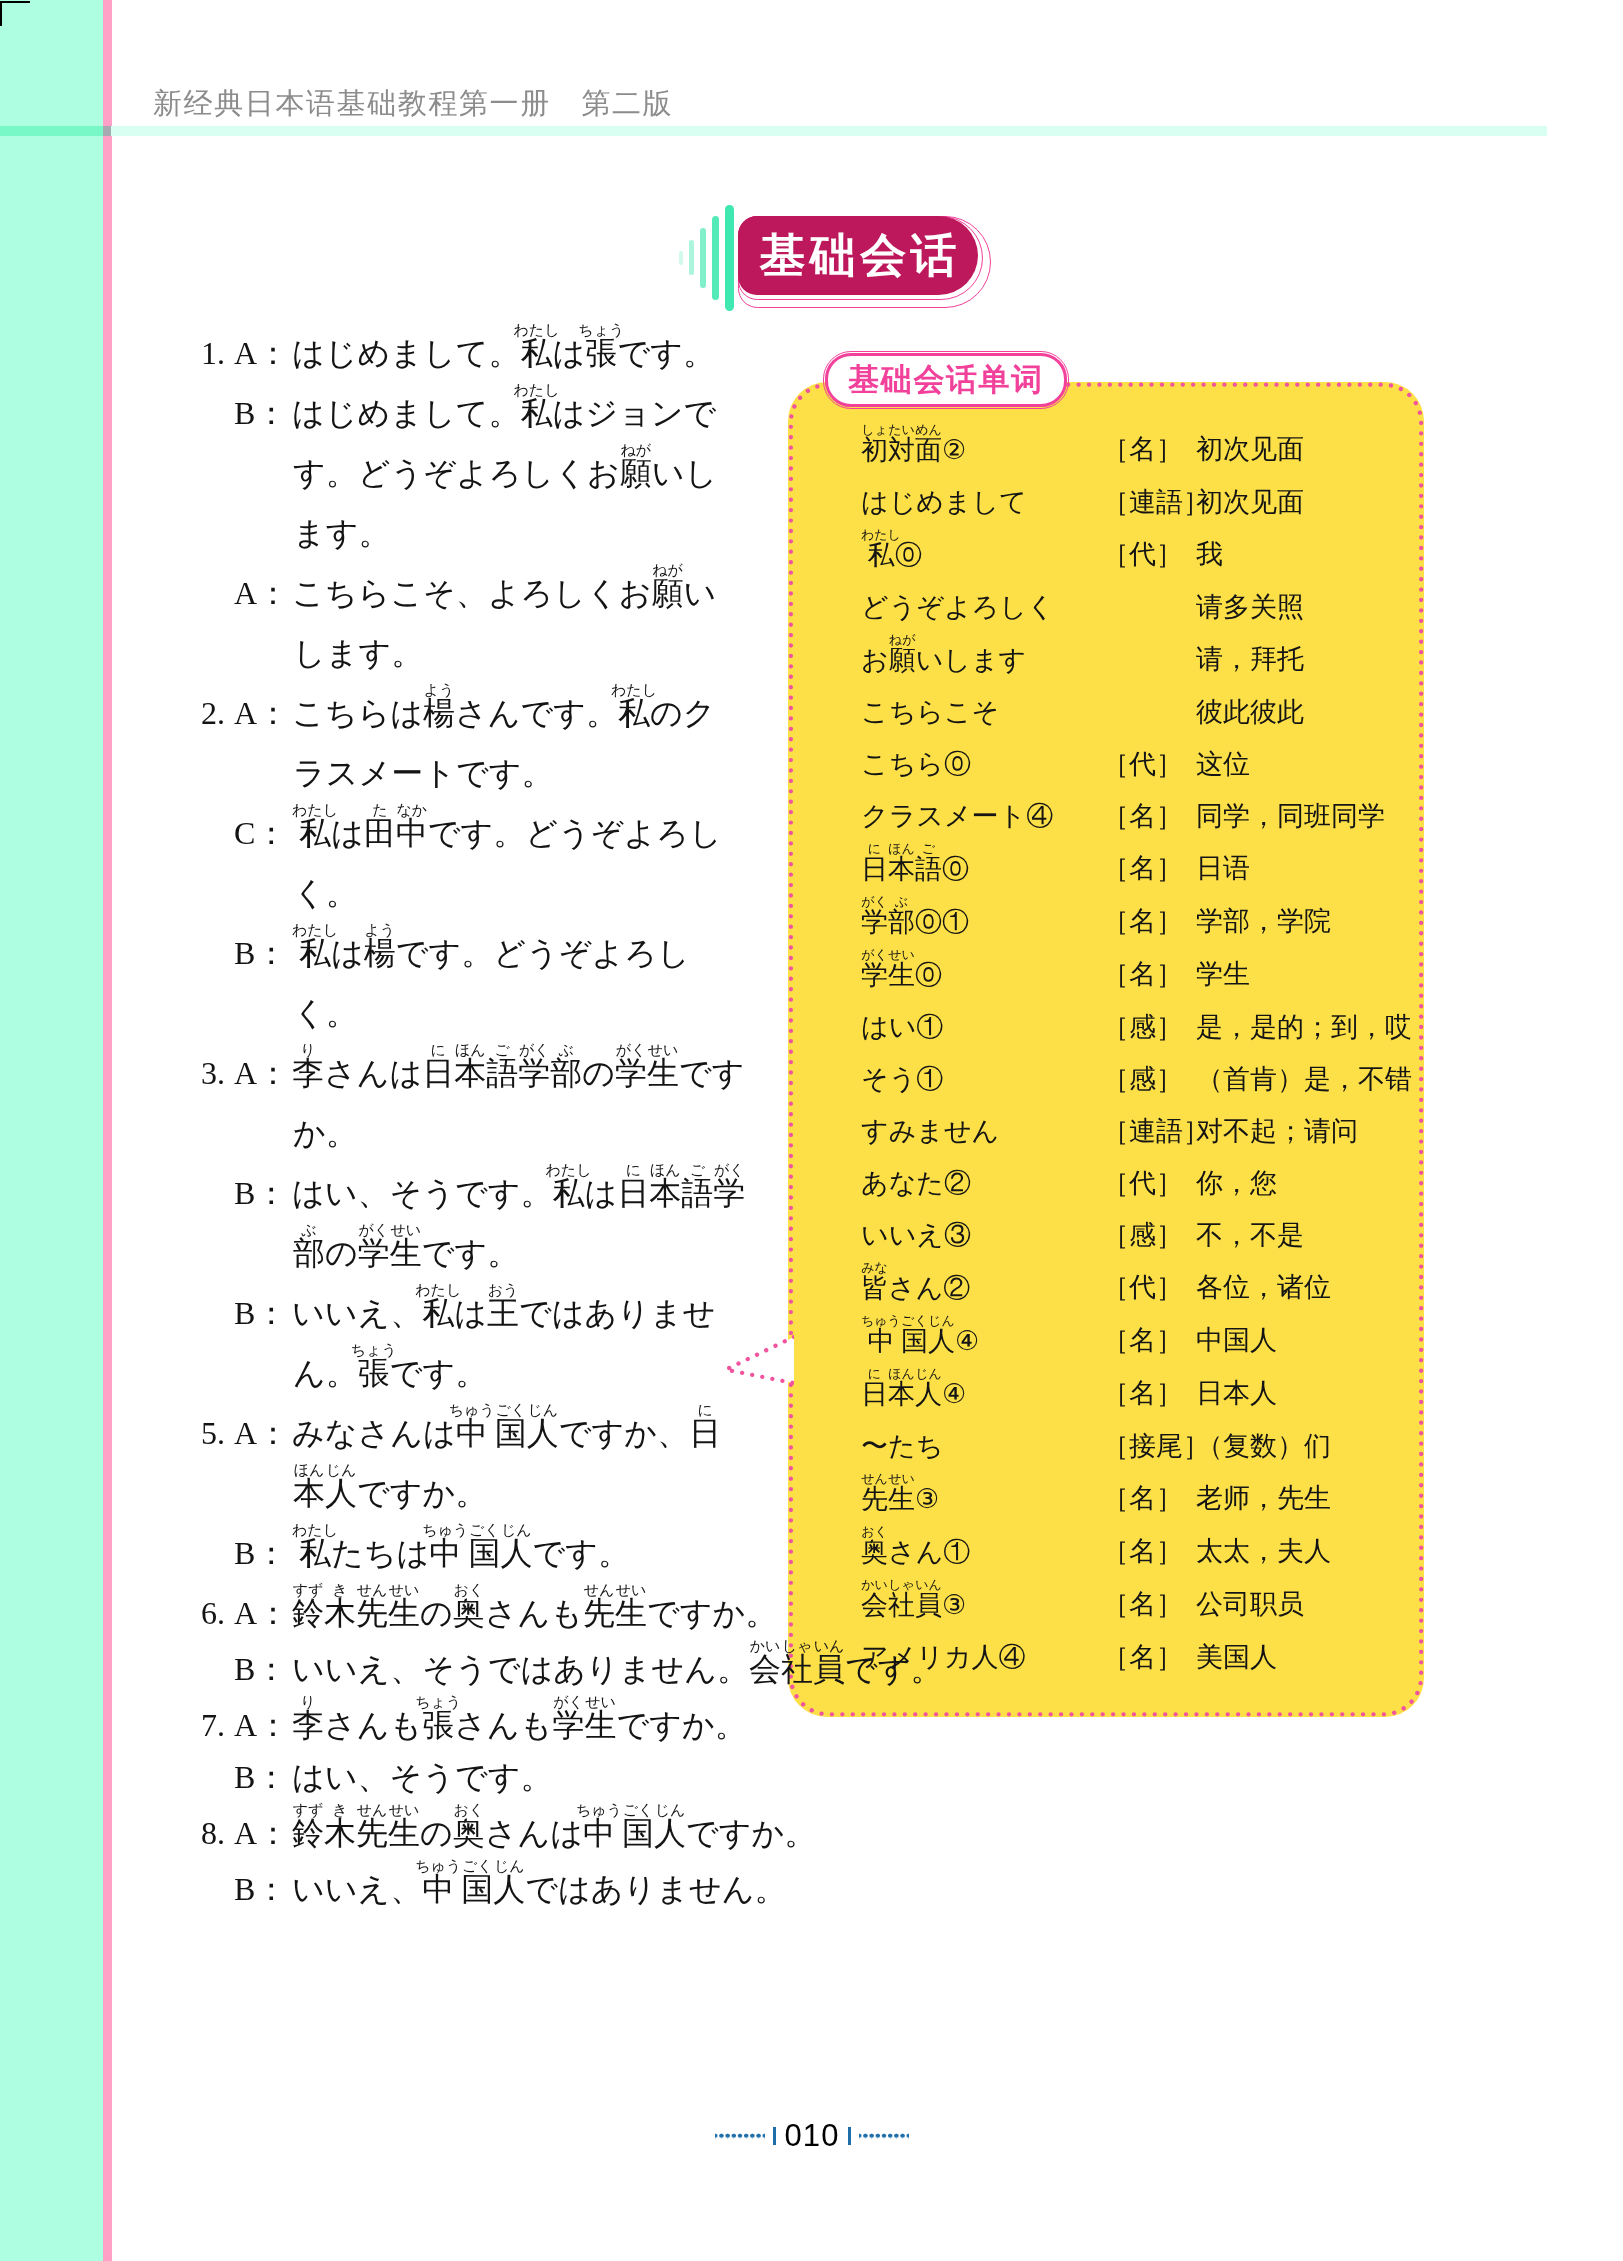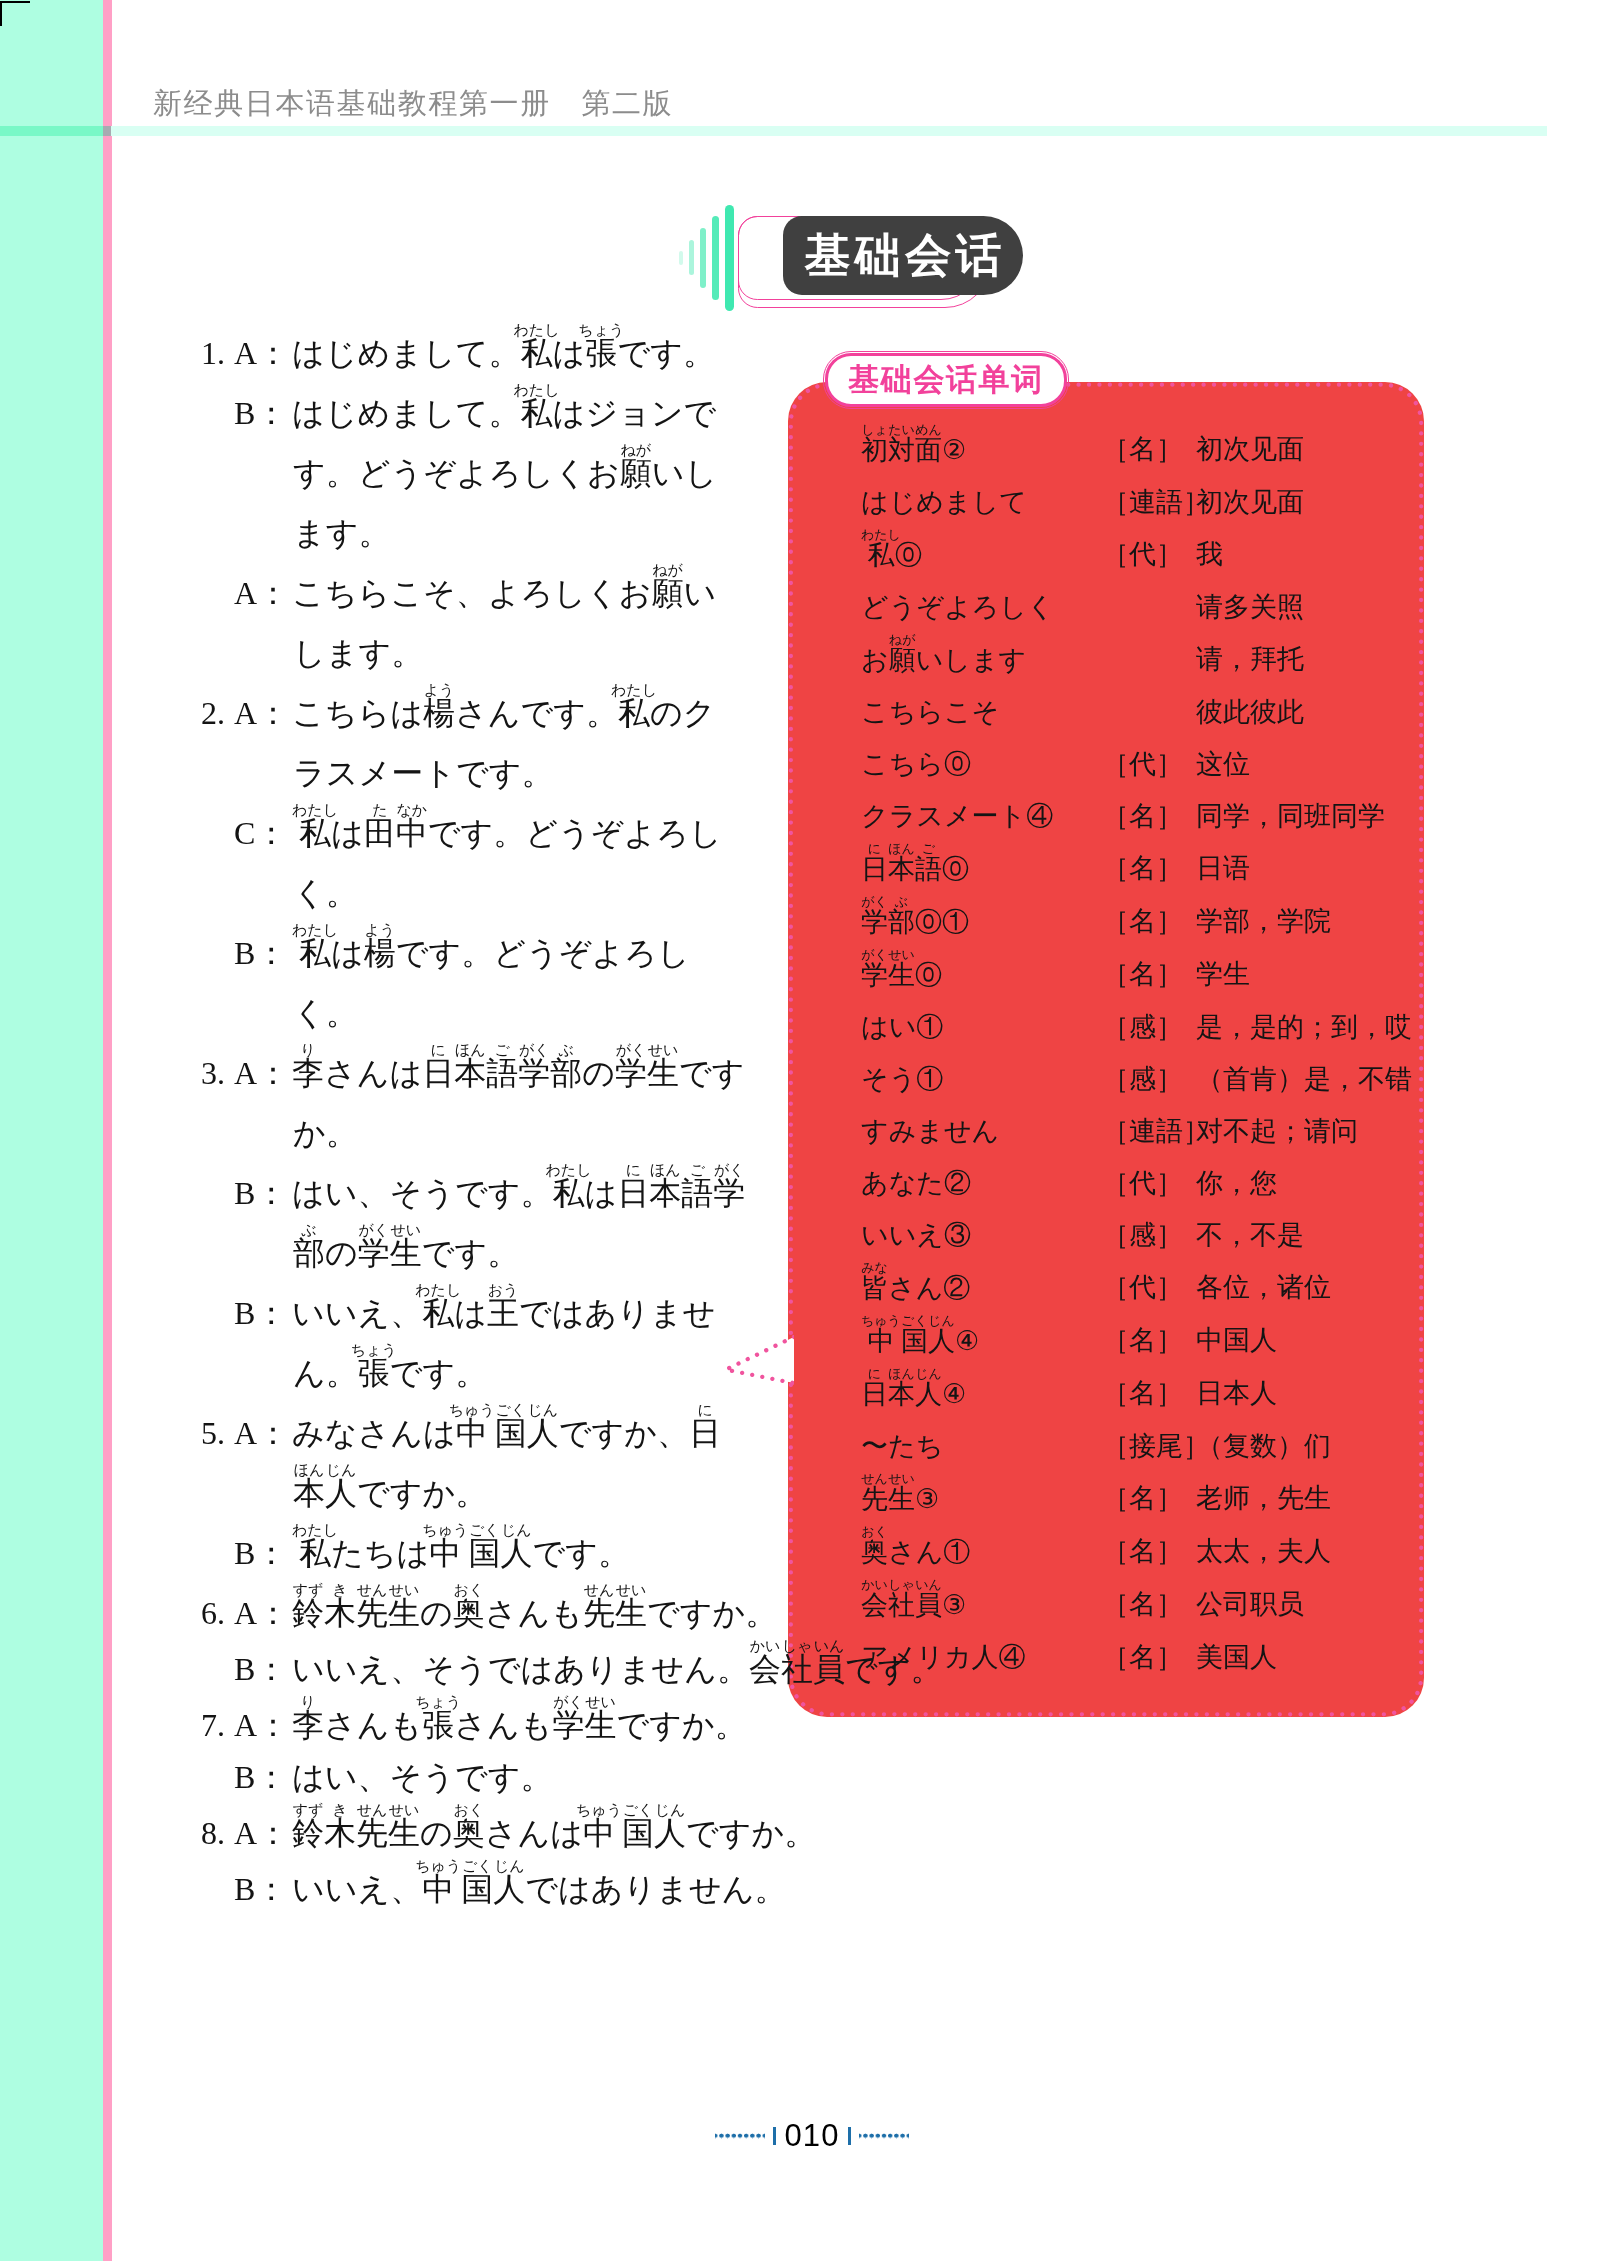--- a/index.html
+++ b/index.html
@@ -25,37 +25,37 @@
   .swbar{border-radius:6.5px;}
   .b1{width:3.8px;height:14px;background:#D2FAEC;}
   .b2{width:4.9px;height:35px;background:#ABF5DC;}
   .b3{width:6px;height:60px;background:#7FF0C9;}
   .b4{width:7px;height:84px;background:#55EBB9;}
   .b5{width:9.2px;height:106px;background:#3FE8B0;}
   .badge-echo1,.badge-echo2{position:absolute;left:738px;top:216px;border:1.6px solid #F2419B;
       background:transparent;z-index:1;}
   .badge-echo1{width:243px;height:82px;border-radius:23px 50px 50px 23px;}
   .badge-echo2{width:251px;height:90px;border-radius:23px 54px 54px 23px;}
-  .section-badge{position:absolute;left:738px;top:216px;width:240px;height:79px;background:#404040;
-      border-radius:21.6px 45px 45px 21.6px;z-index:2;display:flex;align-items:center;justify-content:center;margin-left:45px;}
+  .section-badge{position:absolute;left:738px;top:216px;width:240px;height:79px;background:#be185d;
+      border-radius:21.6px 45px 45px 21.6px;z-index:2;display:flex;align-items:center;justify-content:center;}
   .section-badge span{font-family:"Liberation Sans",sans-serif;font-weight:bold;font-size:46px;
       color:#ffffff;letter-spacing:4.3px;text-indent:4.3px;}
 
   
   #dialogues{position:absolute;left:201px;top:323px;width:545px;font-size:32px;z-index:3;}
   .utt{padding-left:92px;text-indent:-92px;line-height:60px;}
   .utt.wide{width:918px;line-height:52px;}
   .num{display:inline-block;width:33px;text-indent:0;}
   .spk{display:inline-block;width:58px;text-indent:0;}
   ruby{ruby-position:over;ruby-align:center;}
   #dialogues rt{font-size:15px;line-height:1;letter-spacing:0;}
 
   
   .vocab-box{position:absolute;left:788px;top:382px;width:636px;height:1335px;
-      background:#ef4444;border-radius:39px;z-index:1;}
+      background:#fde047;border-radius:39px;z-index:1;}
   .vocab-border{position:absolute;left:0;top:0;}
   .vocab-tail{position:absolute;left:-66px;top:953px;z-index:2;}
   .vocab-badge{position:absolute;left:37px;top:-29px;width:236px;height:48px;background:#ffffff;
       border:3.2px solid #F2419B;border-radius:26px;outline:1.6px solid #F2419B;outline-offset:1.6px;
       display:flex;align-items:center;justify-content:center;z-index:3;}
   .vocab-badge span{font-family:"Liberation Sans",sans-serif;font-weight:bold;font-size:31px;
       color:#F2419B;letter-spacing:1.6px;}
   #vocab-rows{position:absolute;left:27px;top:41px;width:588px;z-index:2;}
   .vrow{display:grid;grid-template-columns:241px 94px auto;line-height:52px;font-size:27px;margin-left:46px;}
   .vrow rt{font-size:13px;line-height:1;}

